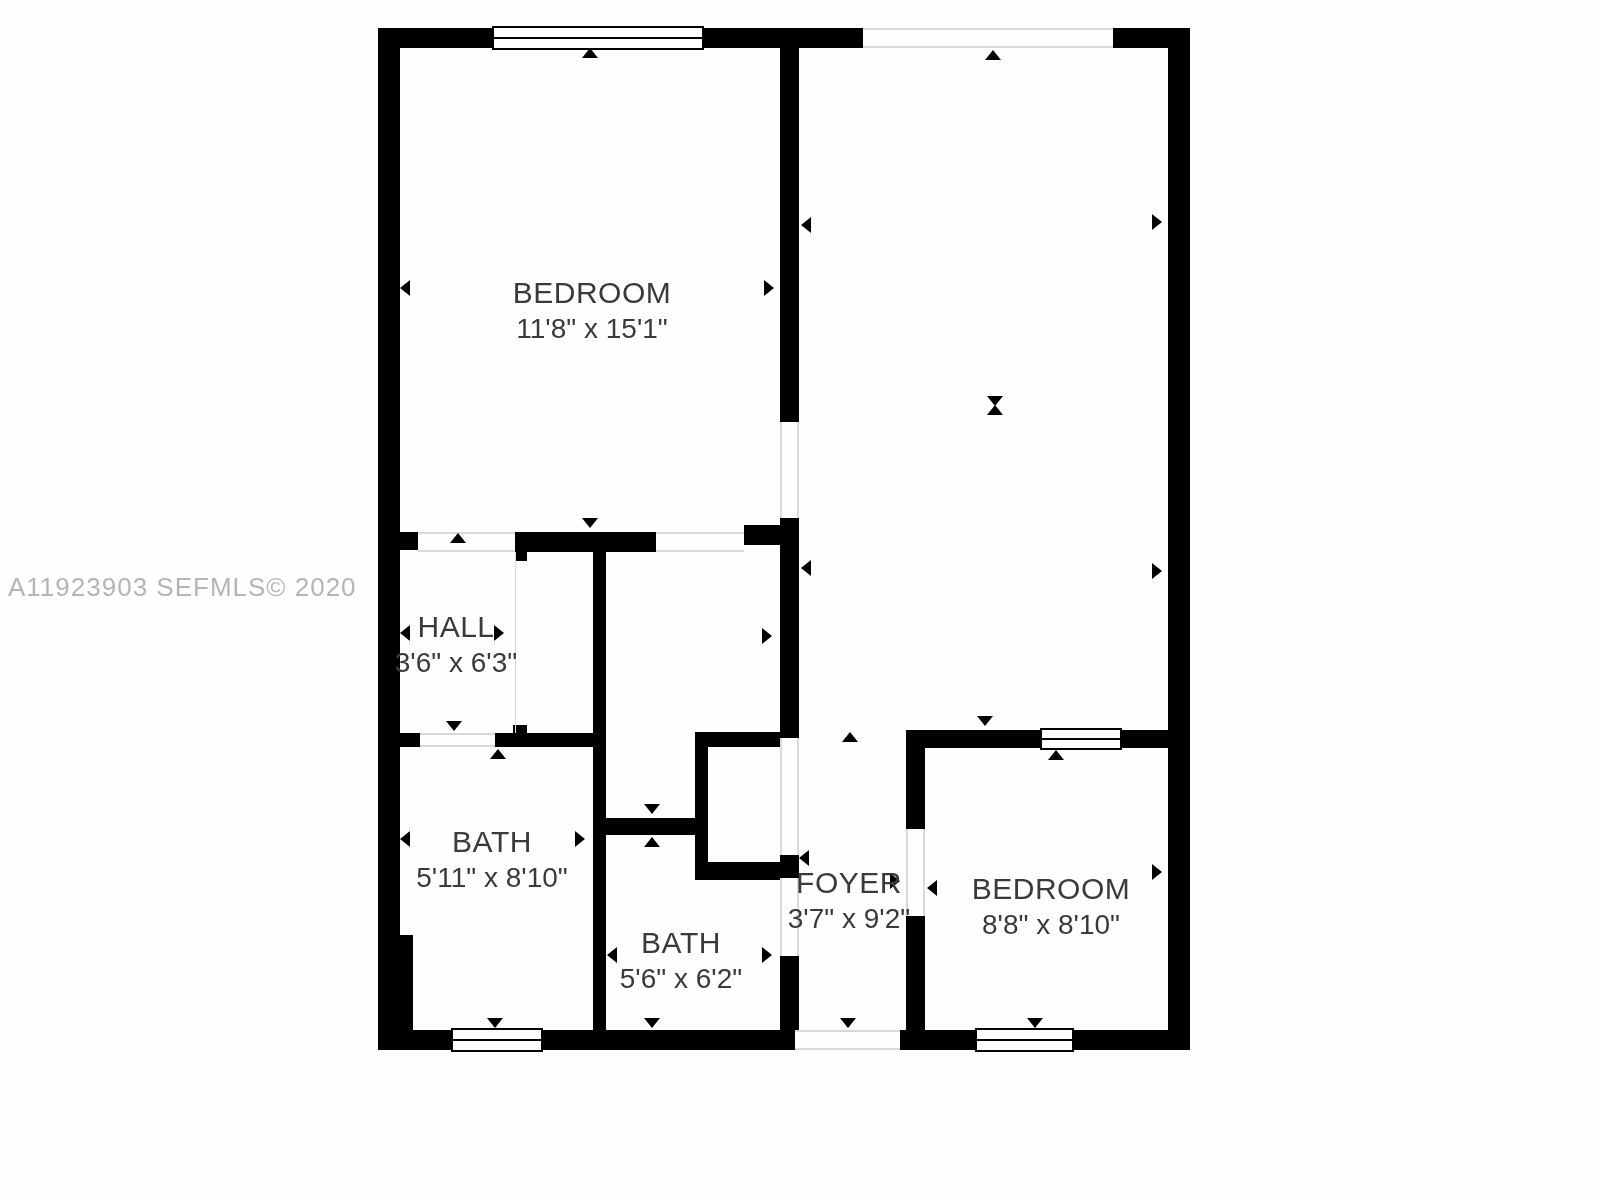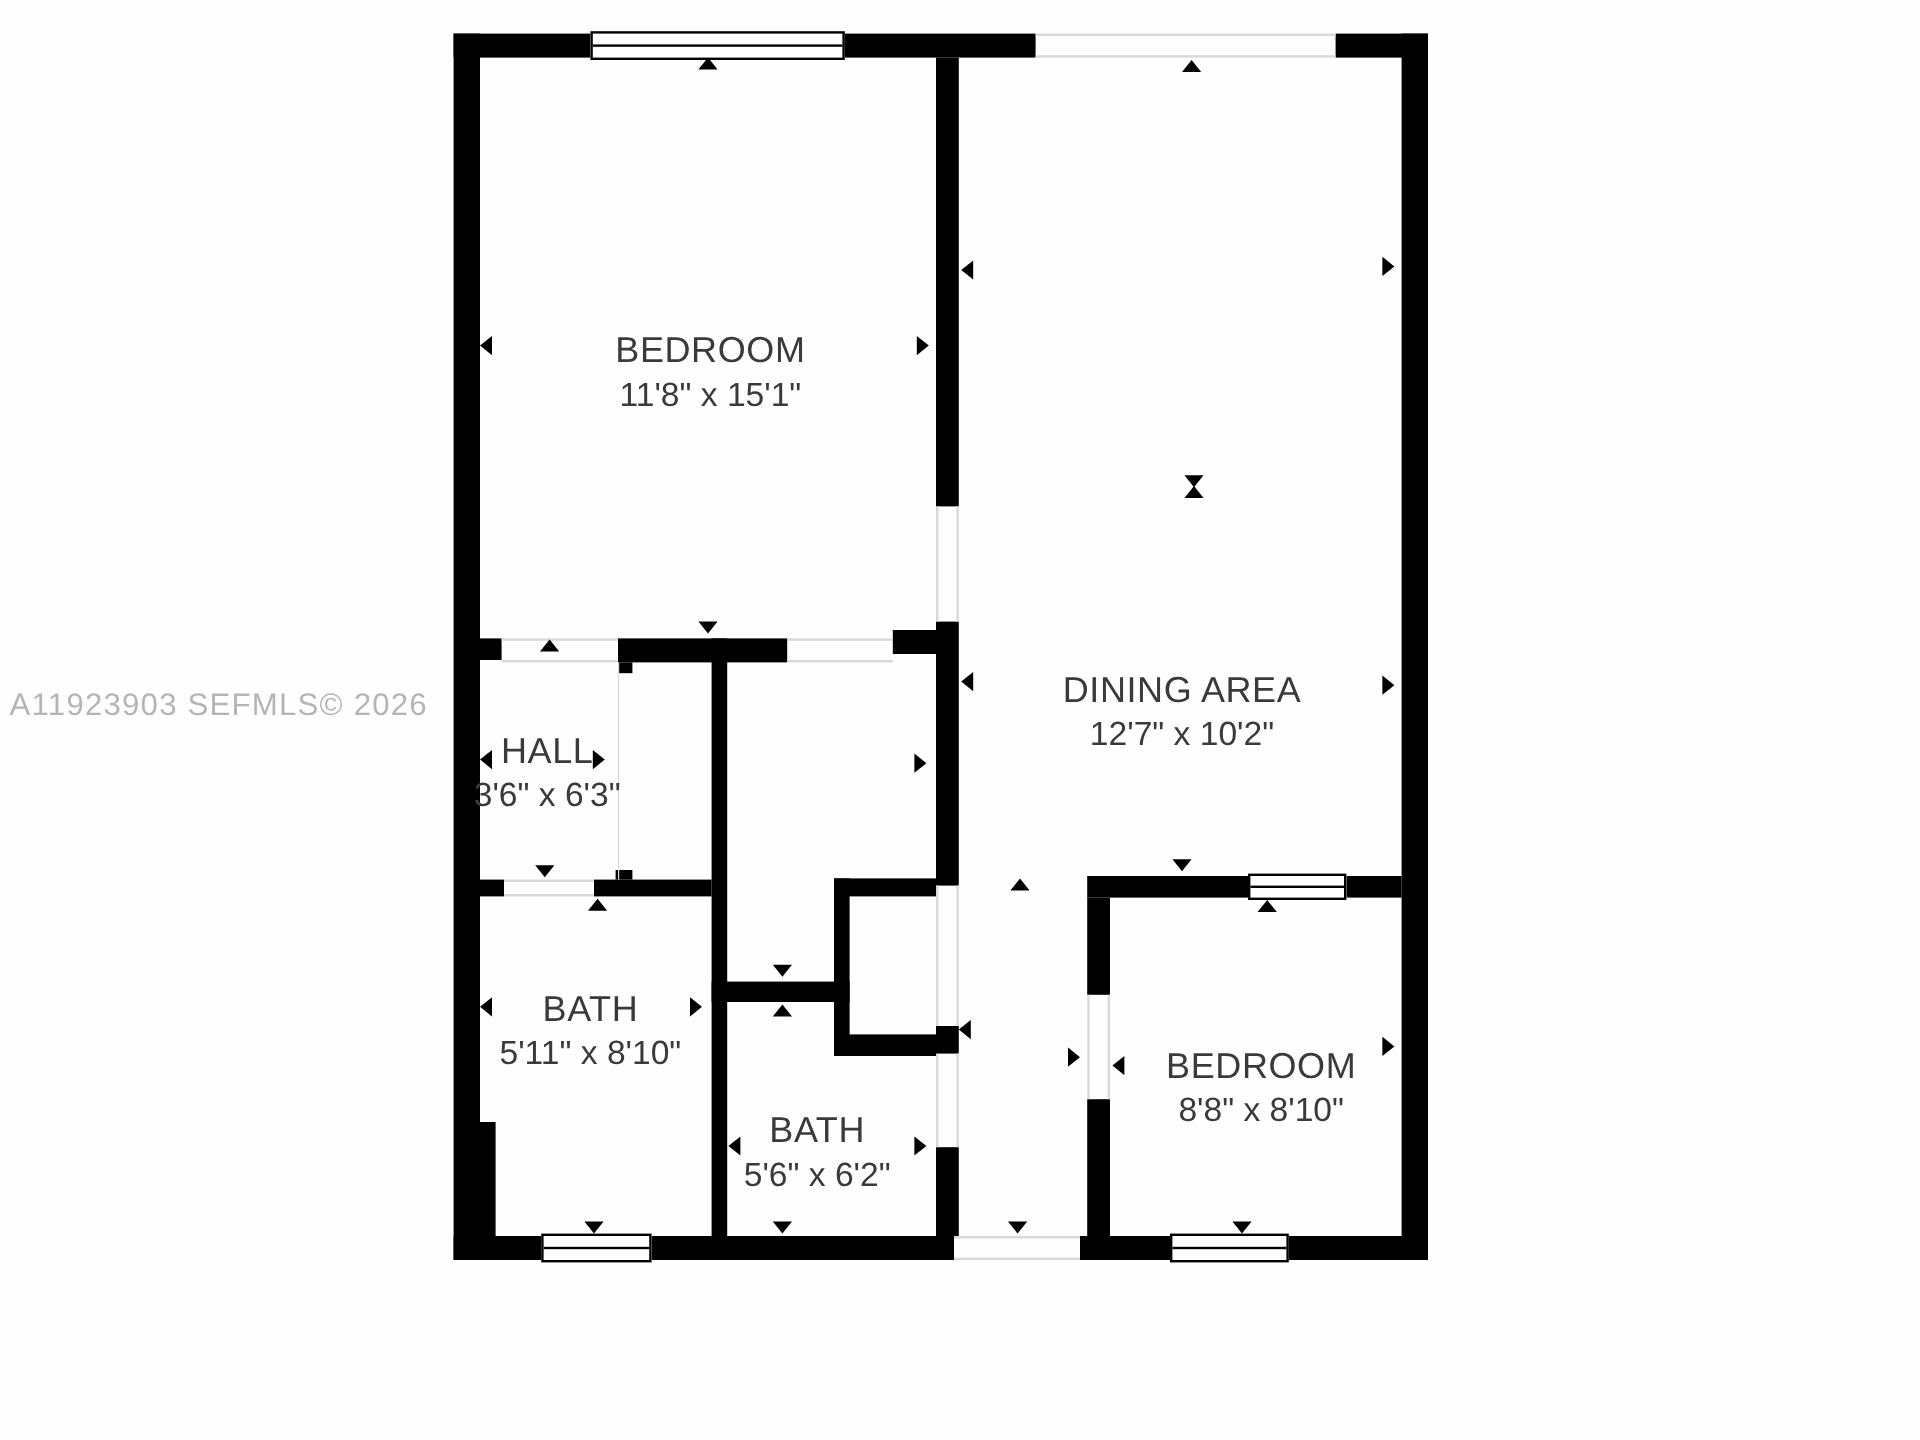--- a/index.html
+++ b/index.html
@@ -115,36 +115,36 @@
   <div class="m md" style="left:840px;top:1018px"></div>
   <div class="m mu" style="left:1048px;top:750px"></div>
   <div class="m ml" style="left:927px;top:880px"></div>
   <div class="m mr" style="left:1152px;top:864px"></div>
   <div class="m md" style="left:1027px;top:1018px"></div>
 
   <div class="room-label" style="left:592px;top:311px">
     <div class="rname">BEDROOM</div>
     <div class="rdims">11'8" x 15'1"</div>
   </div>
-  <div class="room-label" style="left:985px;top:594px">
-    <div class="rname">DINING AREA</div>
-    <div class="rdims">12'7" x 10'2"</div>
-  </div>
   <div class="room-label" style="left:456px;top:645px">
     <div class="rname">HALL</div>
     <div class="rdims">3'6" x 6'3"</div>
   </div>
   <div class="room-label" style="left:492px;top:860px">
     <div class="rname">BATH</div>
     <div class="rdims">5'11" x 8'10"</div>
   </div>
   <div class="room-label" style="left:681px;top:961px">
     <div class="rname">BATH</div>
     <div class="rdims">5'6" x 6'2"</div>
   </div>
+  <div class="room-label" style="left:849px;top:901px">
+    <div class="rname">FOYER</div>
+    <div class="rdims">3'7" x 9'2"</div>
+  </div>
   <div class="room-label" style="left:1051px;top:907px">
     <div class="rname">BEDROOM</div>
     <div class="rdims">8'8" x 8'10"</div>
   </div>
 
-  <div id="watermark">A11923903  SEFMLS© 2026</div>
+  <div id="watermark">A11923903  SEFMLS© 2020</div>
 
 </div>
 
 </body></html>

